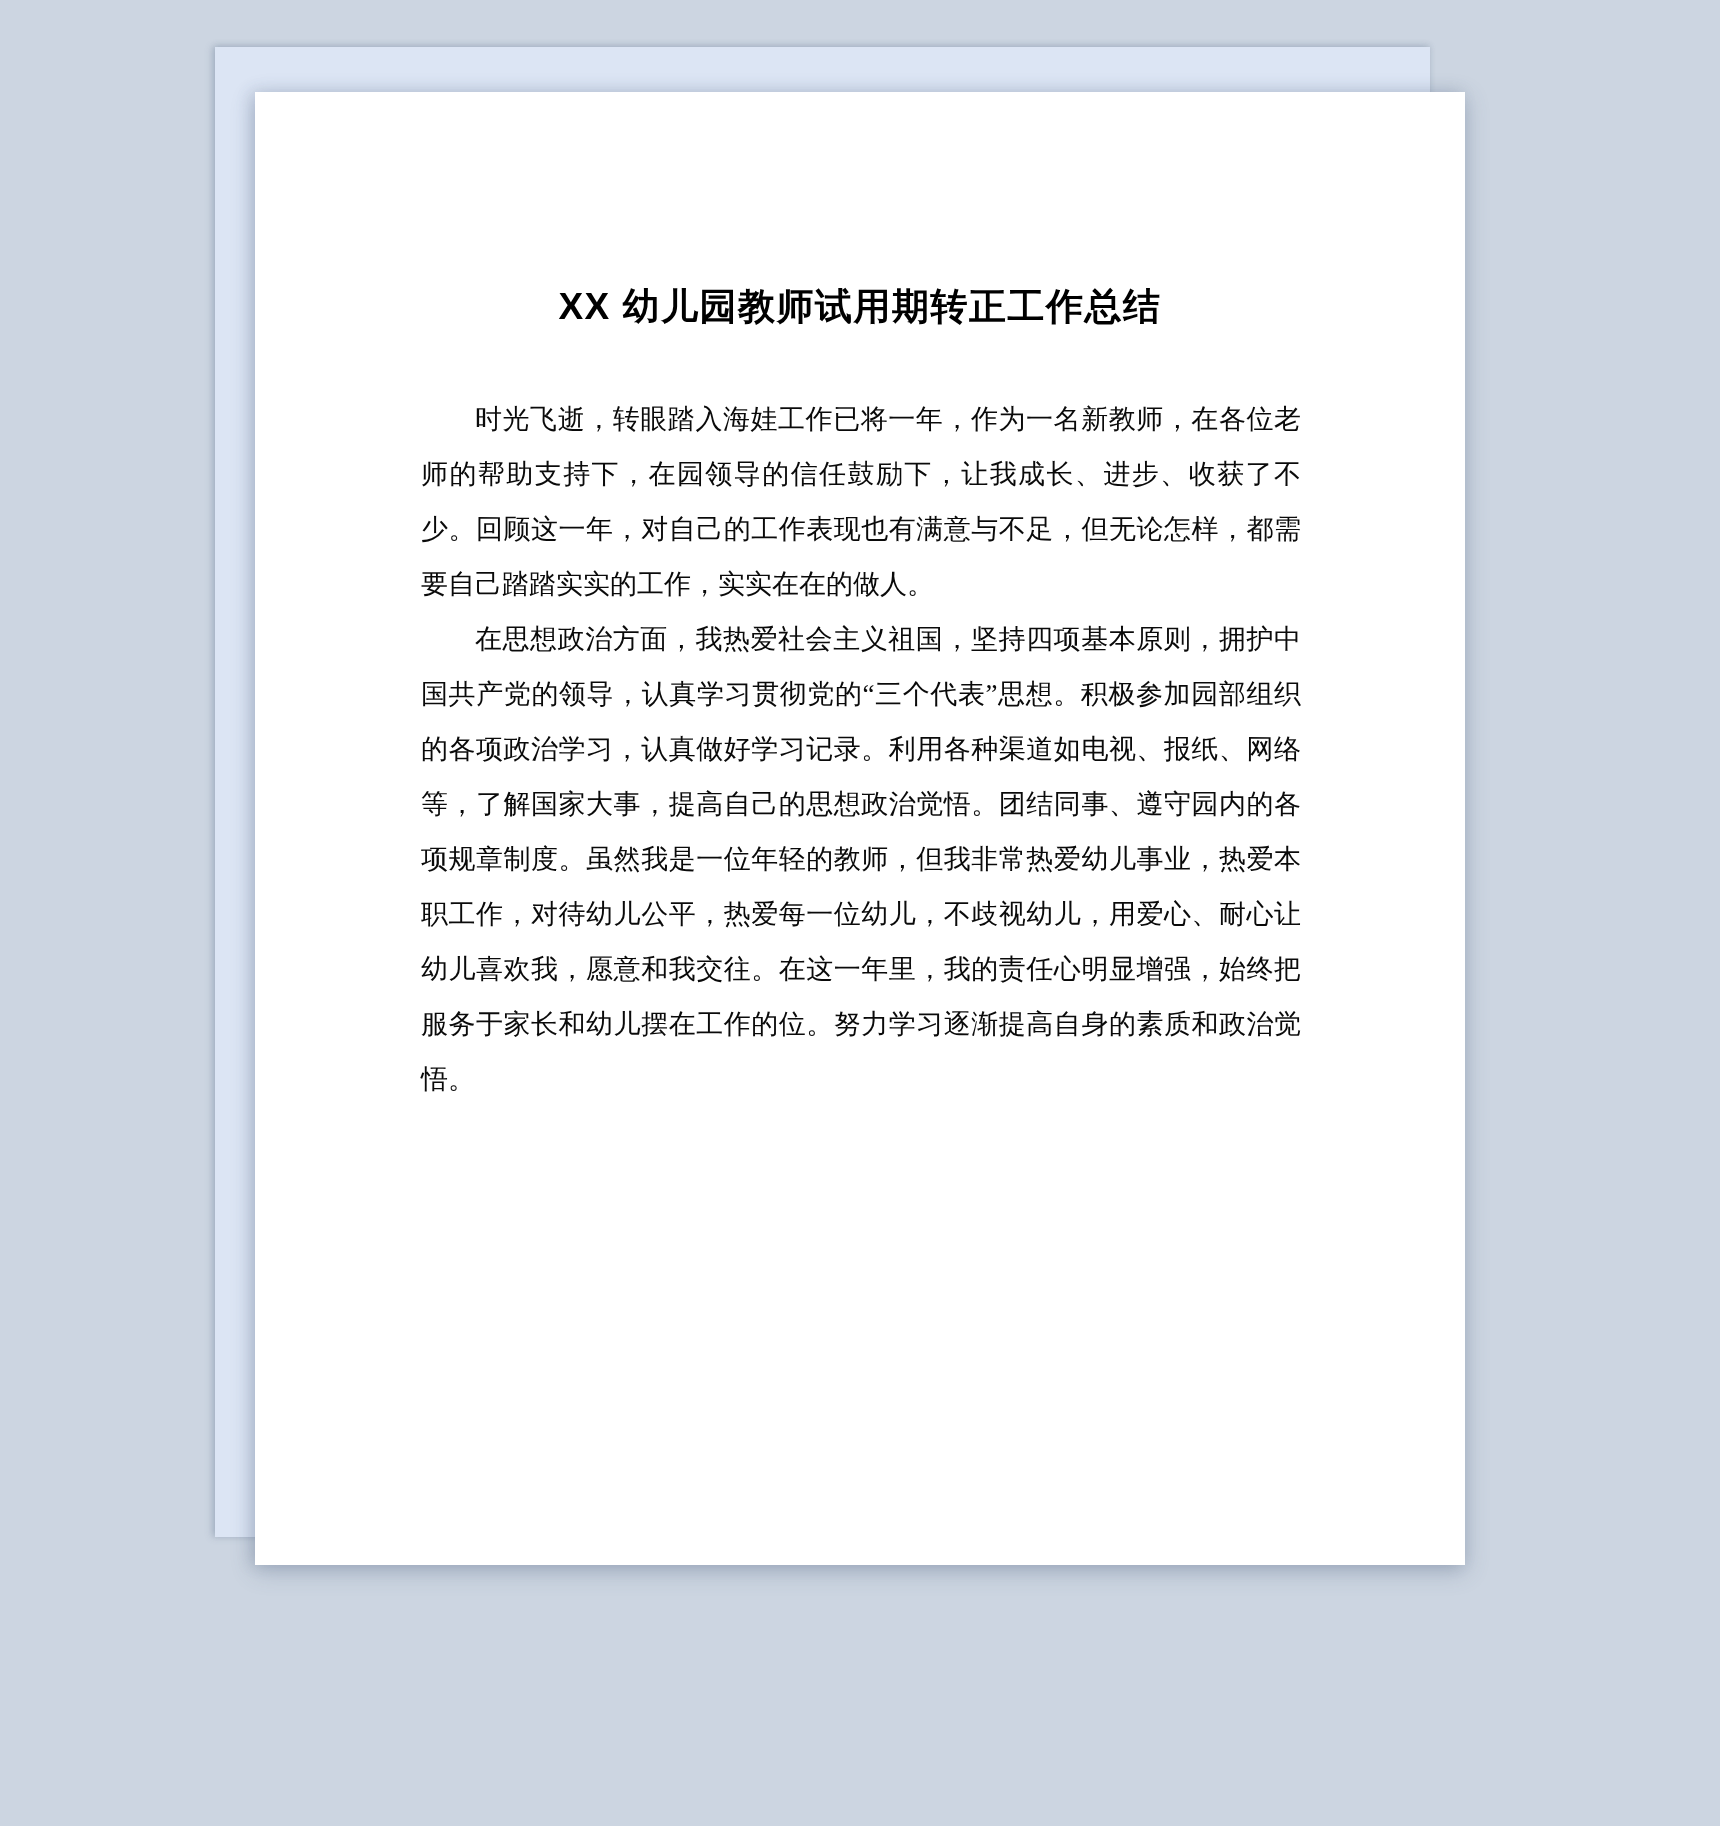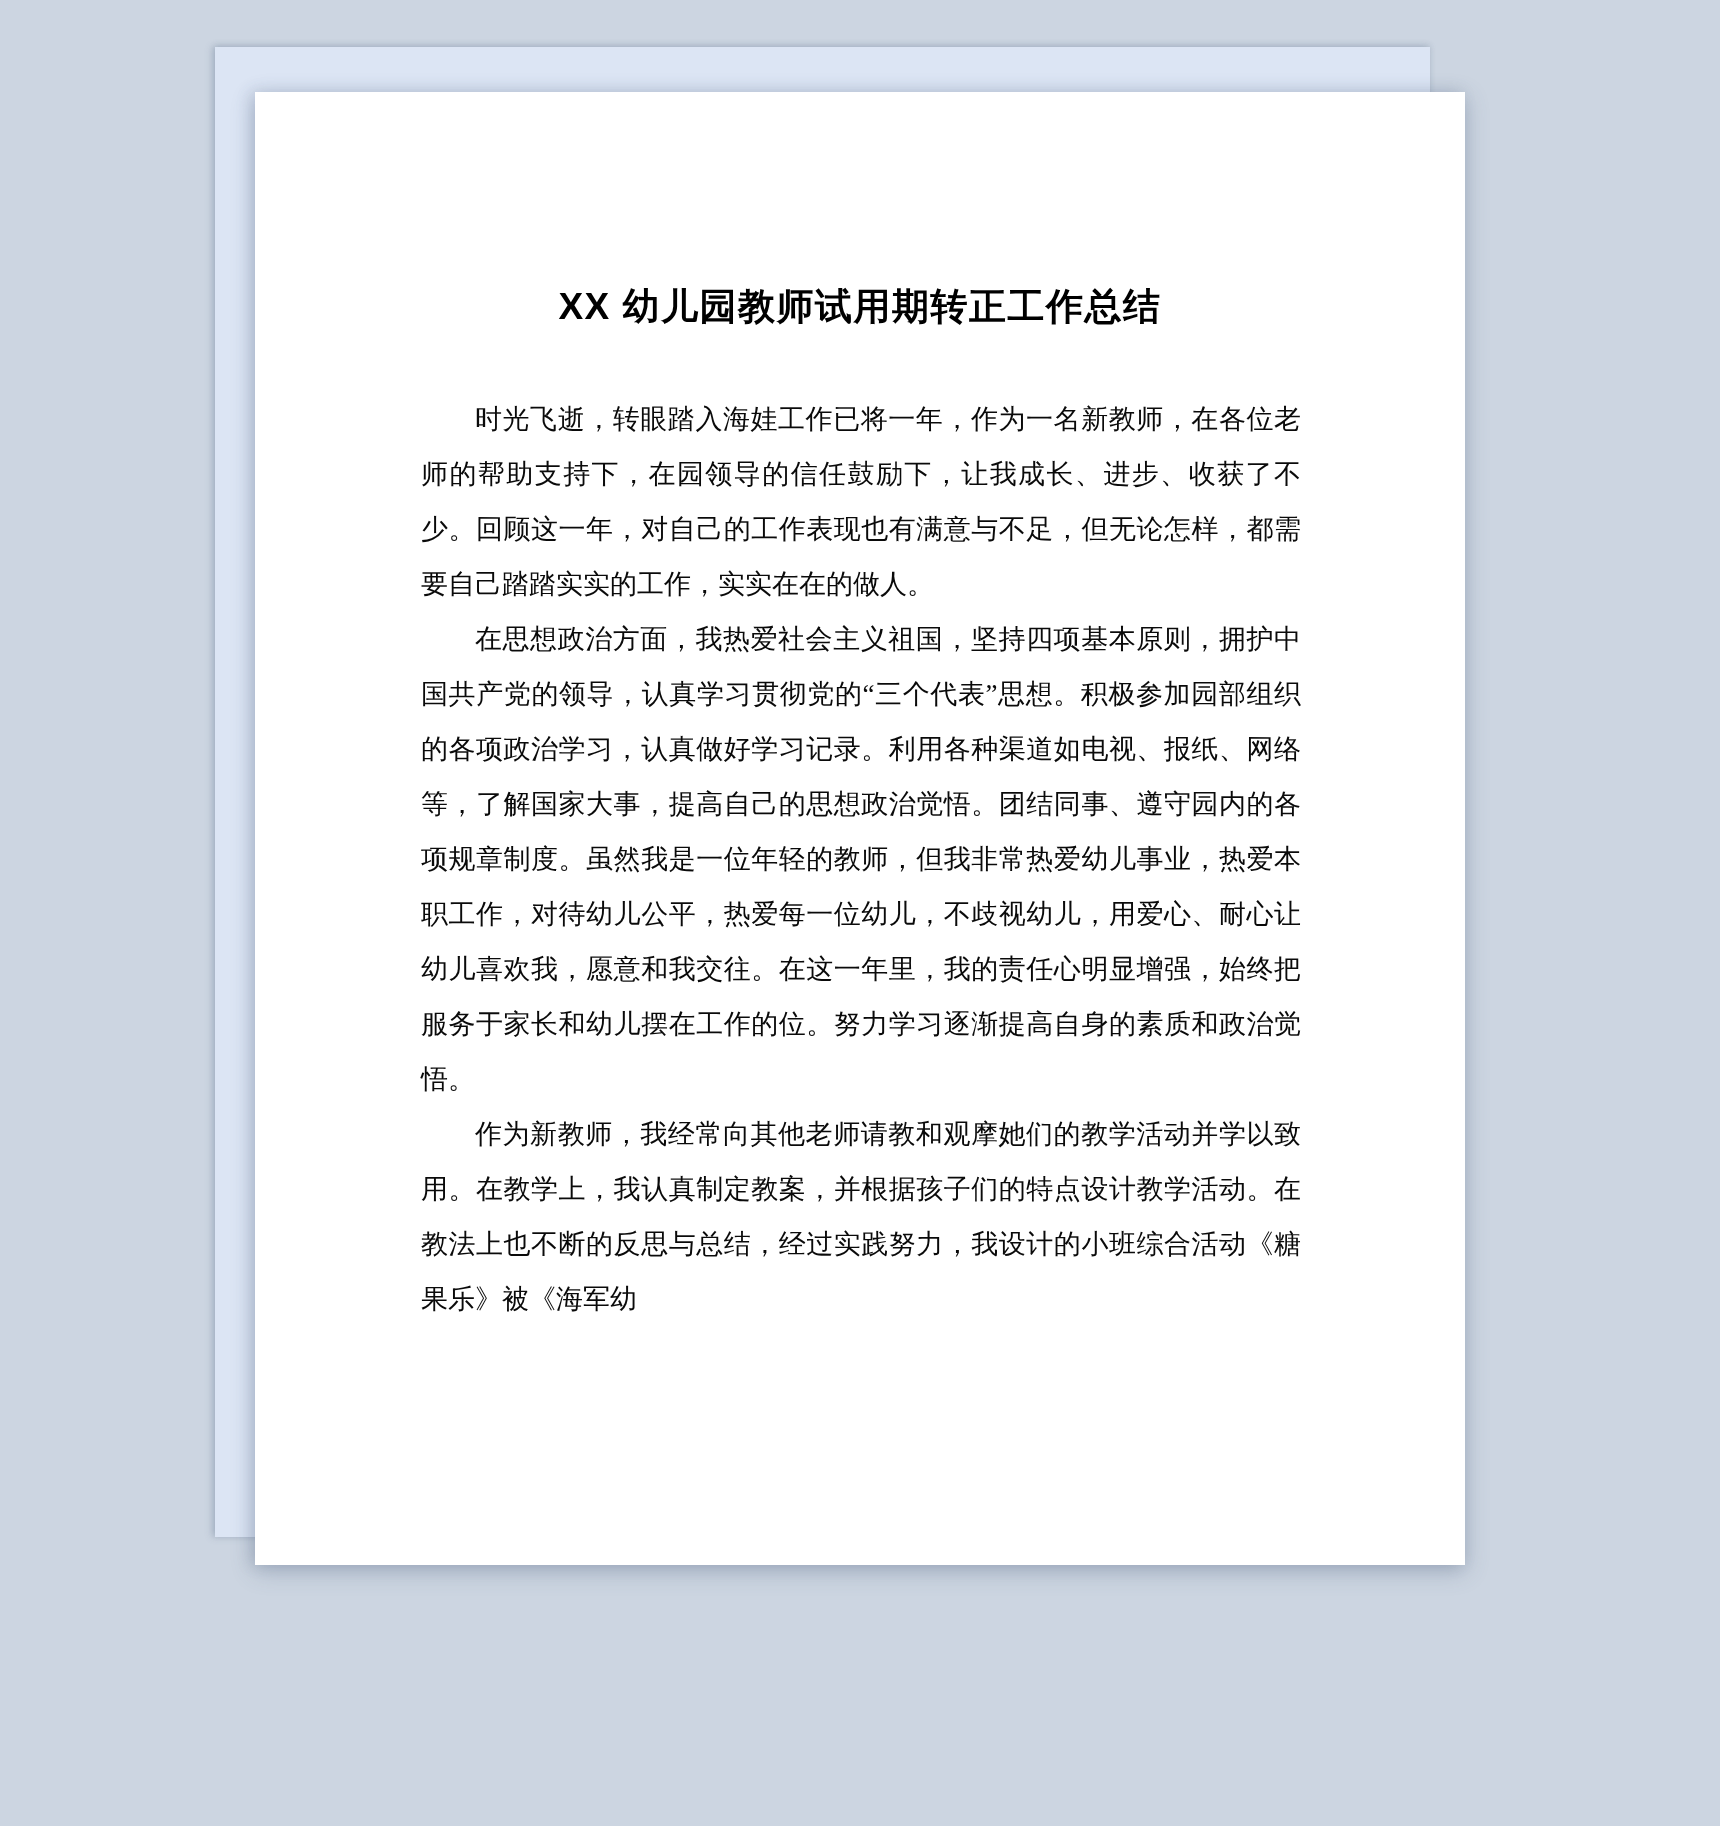--- a/index.html
+++ b/index.html
@@ -103,19 +103,18 @@
   <div id="back-sheet"></div>
 
   <div id="document-page">
     <div id="doc-body">
 
       <div id="doc-title">XX 幼儿园教师试用期转正工作总结</div>
 
       <div id="doc-text">
         <p>时光飞逝，转眼踏入海娃工作已将一年，作为一名新教师，在各位老师的帮助支持下，在园领导的信任鼓励下，让我成长、进步、收获了不少。回顾这一年，对自己的工作表现也有满意与不足，但无论怎样，都需要自己踏踏实实的工作，实实在在的做人。</p>
         <p>在思想政治方面，我热爱社会主义祖国，坚持四项基本原则，拥护中国共产党的领导，认真学习贯彻党的“三个代表”思想。积极参加园部组织的各项政治学习，认真做好学习记录。利用各种渠道如电视、报纸、网络等，了解国家大事，提高自己的思想政治觉悟。团结同事、遵守园内的各项规章制度。虽然我是一位年轻的教师，但我非常热爱幼儿事业，热爱本职工作，对待幼儿公平，热爱每一位幼儿，不歧视幼儿，用爱心、耐心让幼儿喜欢我，愿意和我交往。在这一年里，我的责任心明显增强，始终把服务于家长和幼儿摆在工作的位。努力学习逐渐提高自身的素质和政治觉悟。</p>
-        <p>作为新教师，我经常向其他老师请教和观摩她们的教学活动并学以致用。在教学上，我认真制定教案，并根据孩子们的特点设计教学活动。在教法上也不断的反思与总结，经过实践努力，我设计的小班综合活动《糖果乐》被《海军幼</p>
       </div>
 
     </div>
   </div>
 
 </div>
 
 </body></html>

